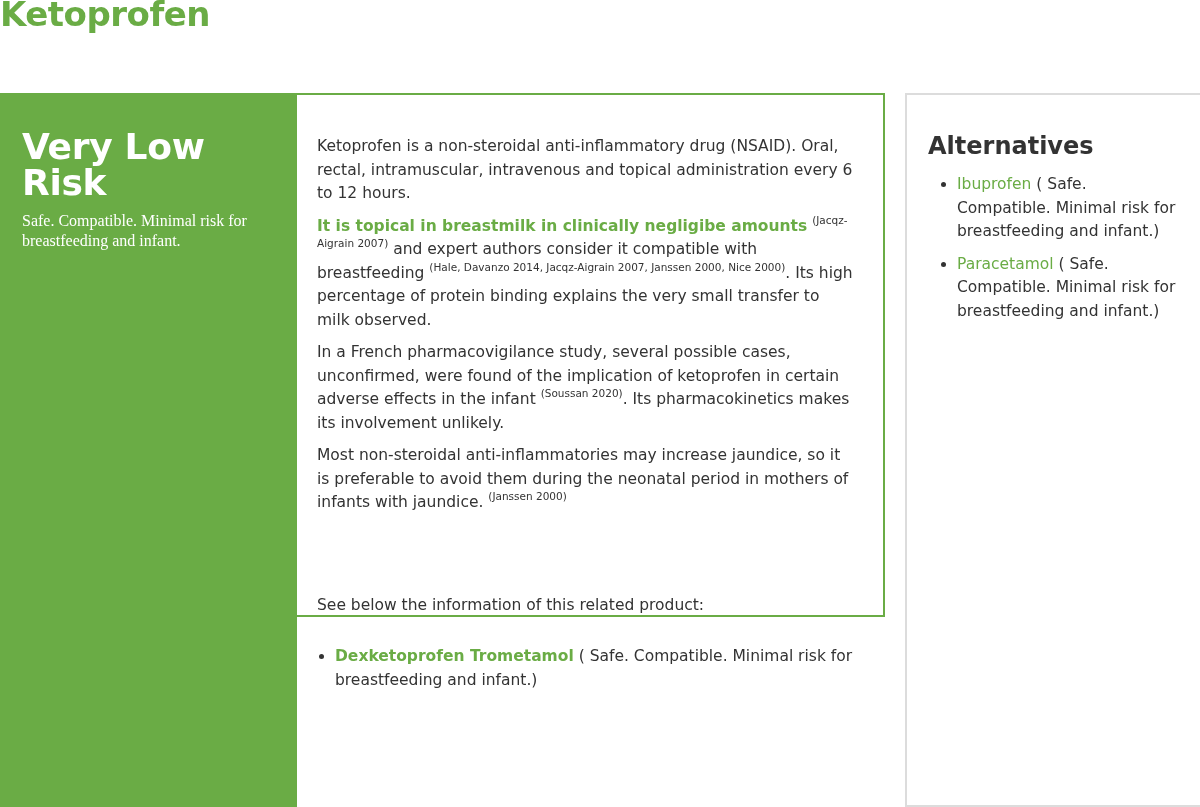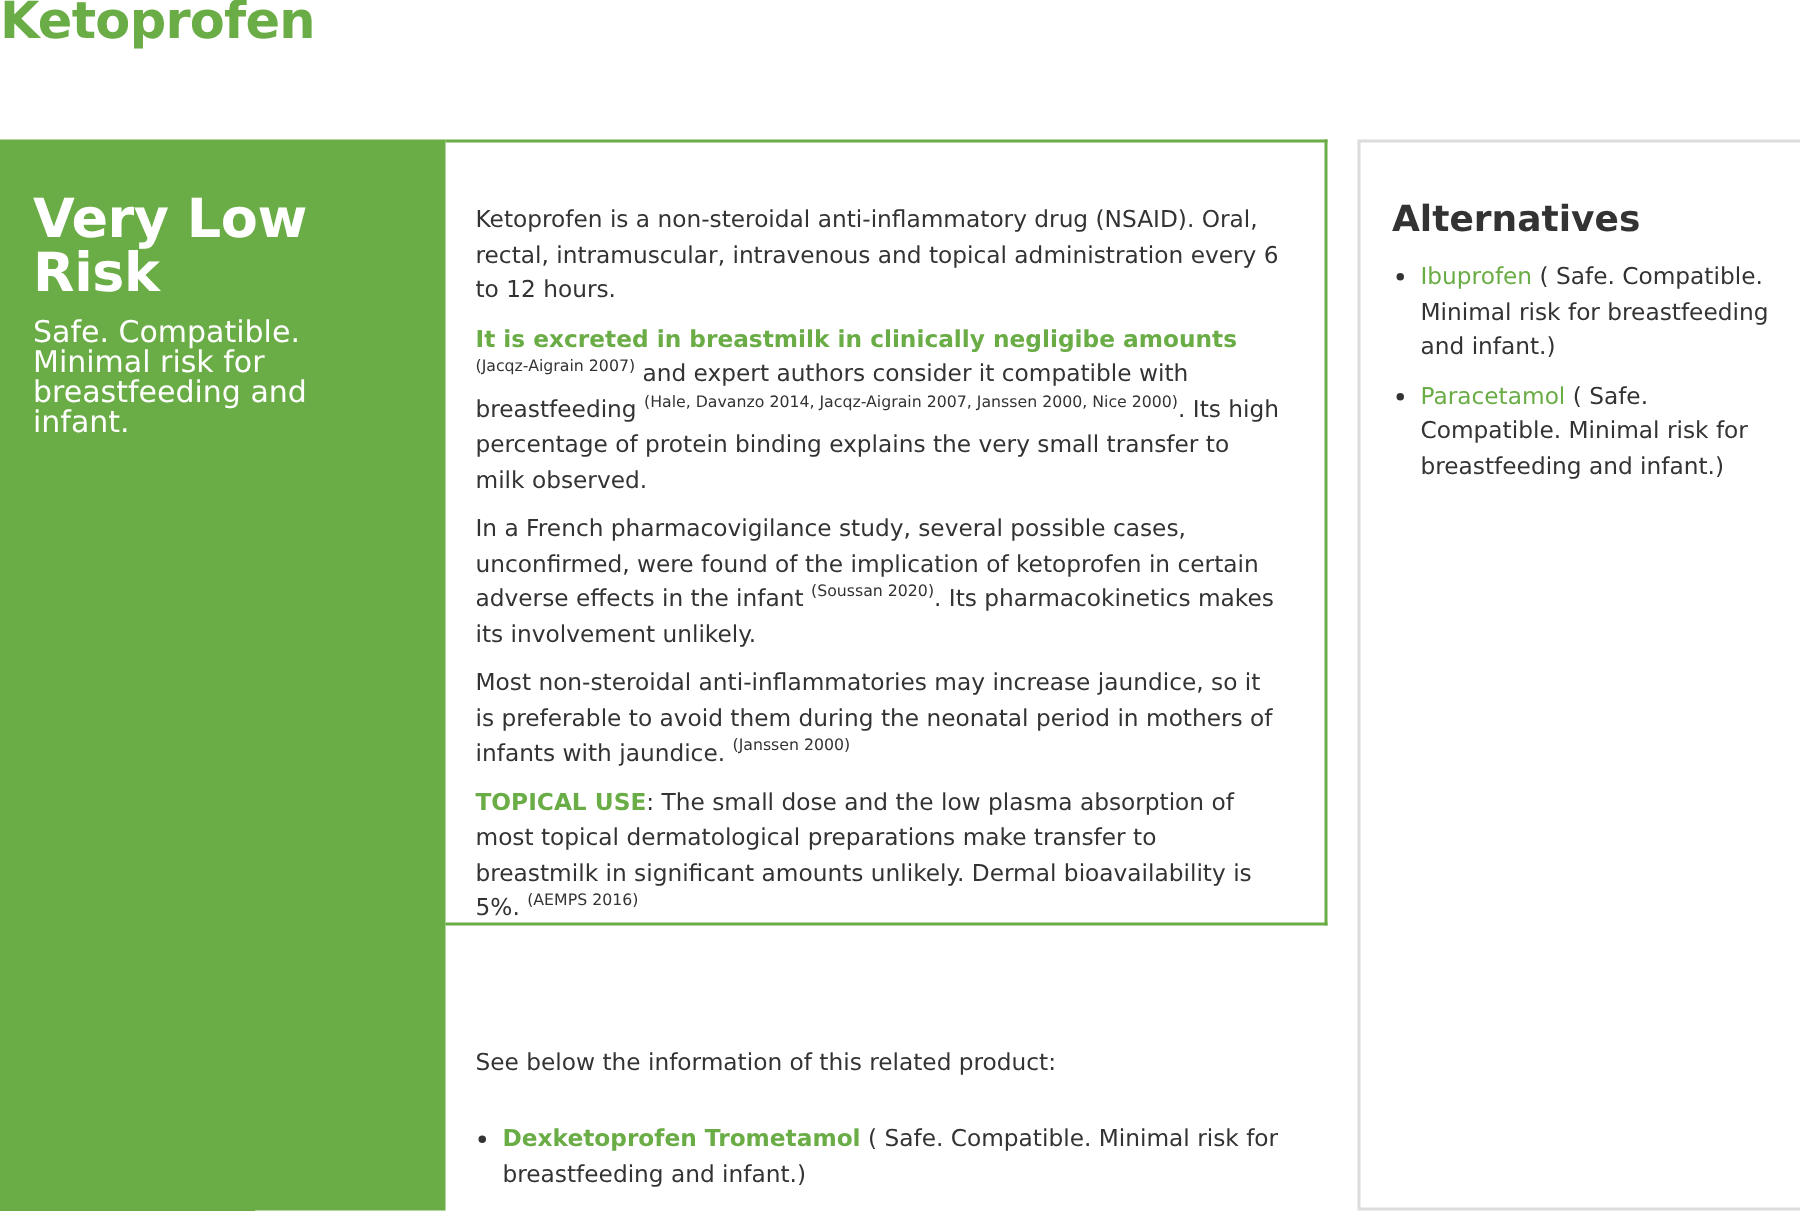--- a/index.html
+++ b/index.html
@@ -36,23 +36,24 @@
     }
     .risk-level {
       margin: 0;
       font-size: 36px;
       font-weight: bold;
       line-height: 36px;
       letter-spacing: -0.3px;
     }
     .risk-desc {
       margin: 10px 0 0 0;
-      font-size: 20px;
+      font-size: 16px;
       line-height: 20px;
       width: 240px;
+      font-family: Liberation Serif, serif;
     }
     .main-content {
       position: absolute;
       left: 297px;
       top: 93px;
       width: 588px;
       height: 524px;
       box-sizing: border-box;
       border: 2px solid #6aac45;
       border-left: none;
@@ -109,55 +110,52 @@
       line-height: 34px;
     }
     .alt-list {
       margin: 0;
       padding-left: 19px;
       font-size: 15.5px;
       line-height: 23.5px;
     }
     .alt-list li {
       margin-bottom: 9px;
+      margin-left: 10px;
     }
   </style>
 </head>
 <body>
 
 <h1 class="page-title">Ketoprofen</h1>
 
 <section class="risk-panel">
   <h2 class="risk-level">Very Low Risk</h2>
   <p class="risk-desc">Safe. Compatible. Minimal risk for breastfeeding and infant.</p>
 </section>
 
 <section class="main-content">
   <p>Ketoprofen is a non-steroidal anti-inflammatory drug (NSAID). Oral, rectal, intramuscular, intravenous and topical administration every 6 to 12 hours.</p>
 
   <p>
-    <span class="hl">It is excreted in breastmilk in clinically negligibe amounts</span>
+    <span class="hl">It is topical in breastmilk in clinically negligibe amounts</span>
     <sup class="ref">(Jacqz-Aigrain 2007)</sup><span> and expert authors consider it compatible with breastfeeding</span>
     <sup class="ref">(Hale, Davanzo 2014, Jacqz-Aigrain 2007, Janssen 2000, Nice 2000)</sup><span>. Its high percentage of protein binding explains the very small transfer to milk observed.</span>
   </p>
 
   <p>
     <span>In a French pharmacovigilance study, several possible cases, unconfirmed, were found of the implication of ketoprofen in certain adverse effects in the infant</span>
     <sup class="ref">(Soussan 2020)</sup><span>. Its pharmacokinetics makes its involvement unlikely.</span>
   </p>
 
   <p>
     <span>Most non-steroidal anti-inflammatories may increase jaundice, so it is preferable to avoid them during the neonatal period in mothers of infants with jaundice.</span>
     <sup class="ref">(Janssen 2000)</sup>
   </p>
 
-  <p>
-    <span class="hl">TOPICAL USE</span><span>: The small dose and the low plasma absorption of most topical dermatological preparations make transfer to breastmilk in significant amounts unlikely. Dermal bioavailability is 5%.</span>
-    <sup class="ref">(AEMPS 2016)</sup>
-  </p>
 
   <div class="spacer"></div>
 
   <p>See below the information of this related product:</p>
 
   <ul class="related-list">
     <li>
       <a href="#" class="green-link bold">Dexketoprofen Trometamol</a><span> ( Safe. Compatible. Minimal risk for breastfeeding and infant.)</span>
     </li>
   </ul>

